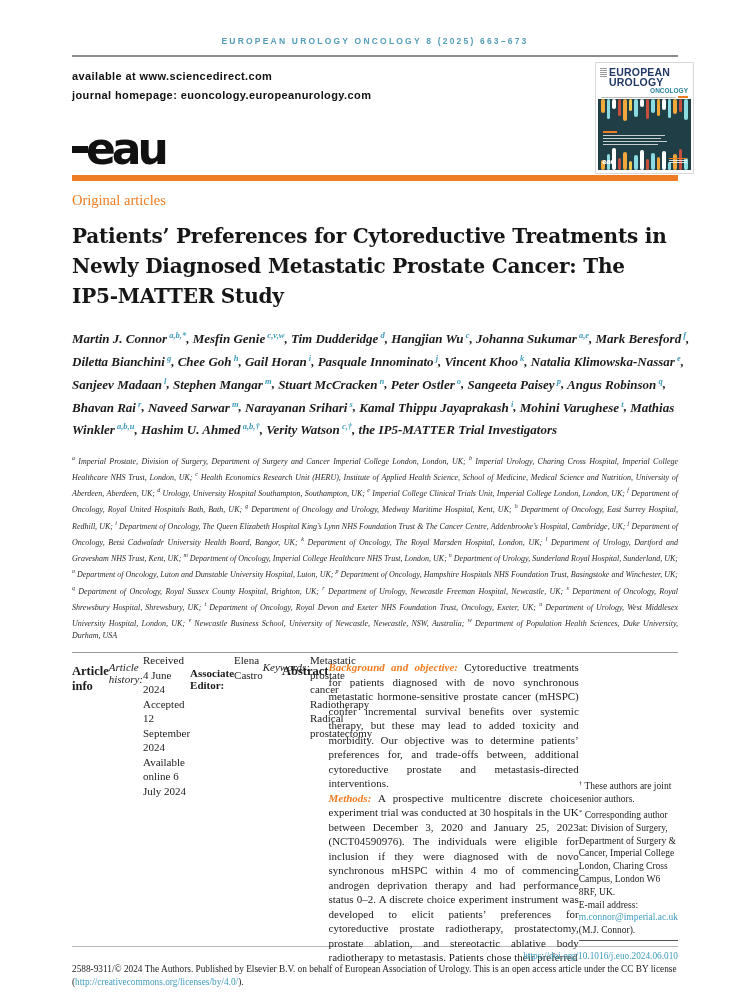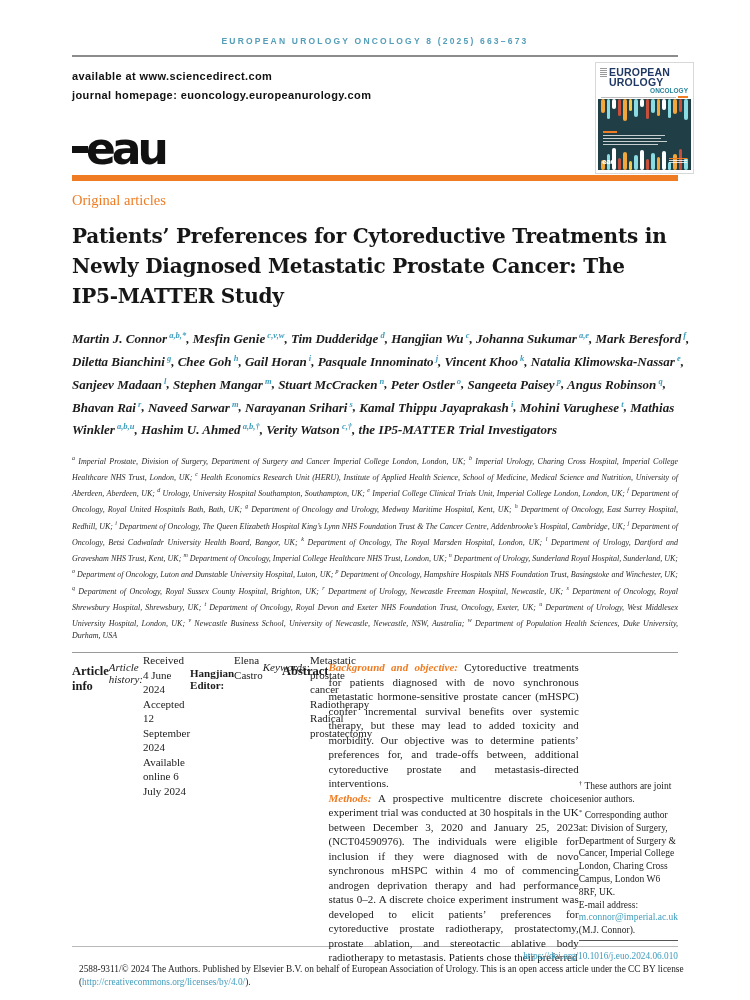--- a/index.html
+++ b/index.html
@@ -56,21 +56,21 @@
   .abstract-body p { margin:0; }
   .lead { color:#EF7C23; font-weight:bold; font-style:italic; }
 
   .footnotes { margin-top:auto; font-size:9.5px; line-height:12.8px;
                border-bottom:1px solid #555; padding-bottom:3px; }
   .footnotes .em-link { color:#3E9CBC; }
   .fn-sym { font-size:7px; vertical-align:super; }
 
   .hr-foot { border:none; border-top:1px solid #b8b8b8; margin-top:5px; }
   .doi { margin-top:4px; font-size:9.3px; color:#3E9CBC;text-align:right; }
-  .copyright { margin-top:2px; font-size:9.3px; line-height:12.5px; color:#222; width:628px;margin-left:7px; }
+  .copyright { margin-top:2px; font-size:9.3px; line-height:12.5px; color:#222; width:628px; }
   .copyright .lic { color:#3E9CBC; }
 
   
   .cover { position:absolute; left:596px; top:63px; width:97px; height:110px;
            background:#fff; box-shadow:0 0 0 1px #d8d8d8; padding:2px; }
   .cover-top { background:#fff; height:30px; display:flex; padding:2px 3px 0 2px; }
   .crest { width:7px; height:9px; background:repeating-linear-gradient(#9a9a9a 0 1px, #fff 1px 2px); margin-right:2px; margin-top:1px; }
   .cover-title { flex:1; text-align:left; }
   .ct1 { font-family:"Liberation Sans", sans-serif; font-weight:bold; font-size:10.5px;
          line-height:10px; color:#1F3864; letter-spacing:0.2px; }
@@ -128,21 +128,21 @@
 
     <div class="col-left">
       <div class="col-h">Article info</div>
       <hr class="col-rule">
       <div class="info-label">Article history:</div>
       <div id="history">
           <div class="info-line">Received 4 June 2024</div>
           <div class="info-line">Accepted 12 September 2024</div>
           <div class="info-line">Available online 6 July 2024</div>
         </div>
-      <div class="info-label-roman">Hangjian Editor:</div>
+      <div class="info-label-roman">Associate Editor:</div>
       <div class="info-line">Elena Castro</div>
       <hr class="col-rule kw-rule">
       <div class="info-label">Keywords:</div>
       <div id="keywords">
           <div class="info-line">Metastatic prostate cancer</div>
           <div class="info-line">Radiotherapy</div>
           <div class="info-line">Radical prostatectomy</div>
         </div>
       <hr class="left-bottom-rule">
     </div>

